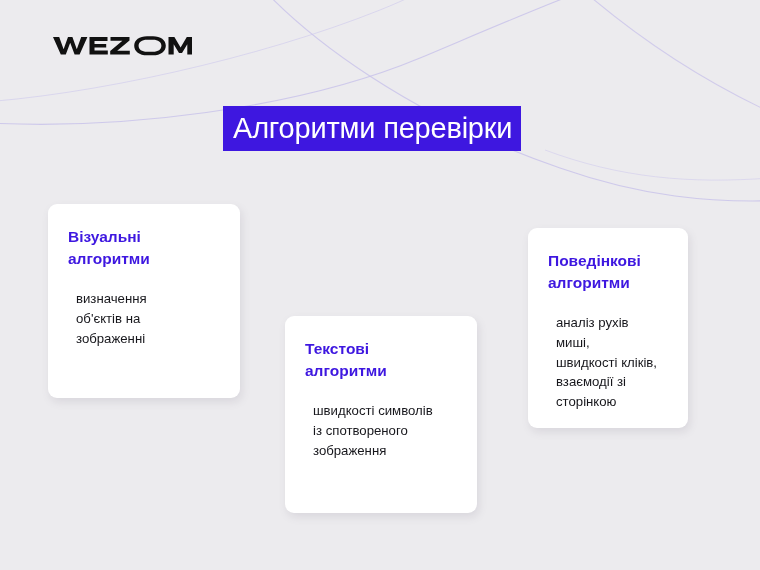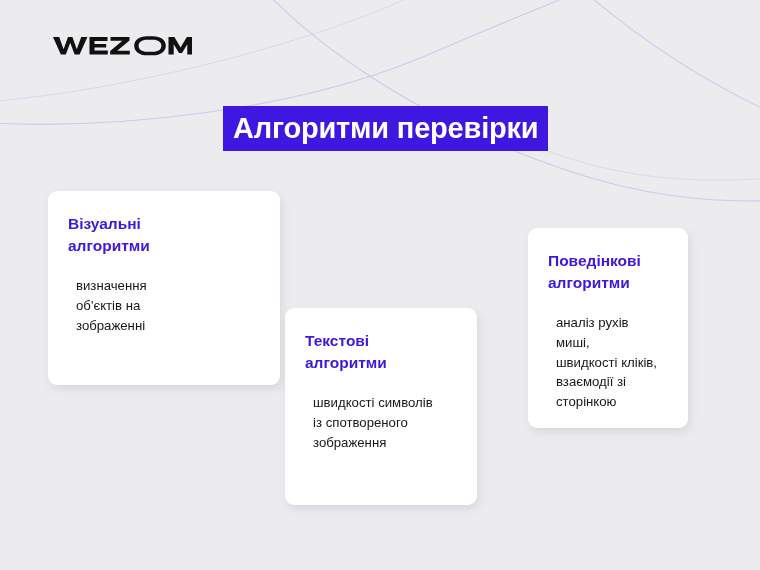--- a/index.html
+++ b/index.html
@@ -45,42 +45,42 @@
     height: 45px;
     background: #3e17e0;
     display: flex;
     align-items: center;
     padding: 0 9px 0 10px;
     box-sizing: border-box;
   }
   .title-text {
     color: #ffffff;
     font-size: 29px;
-    font-weight: bold;
+    font-weight: normal;
     letter-spacing: -0.2px;
     line-height: 1;
     white-space: nowrap;
   }
   .card {
     position: absolute;
     background: #ffffff;
     border-radius: 9px;
     box-sizing: border-box;
     padding: 22px 20px 18px 20px;
     box-shadow: 2px 4px 9px rgba(90, 85, 110, 0.13);
   }
   .card-1 {
     left: 48px;
-    top: 191px;
-    width: 232px;
+    top: 204px;
+    width: 192px;
     height: 194px;
   }
   .card-2 {
     left: 285px;
-    top: 308px;
+    top: 316px;
     width: 192px;
     height: 197px;
   }
   .card-3 {
     left: 528px;
     top: 228px;
     width: 160px;
     height: 200px;
   }
   .card-heading {

